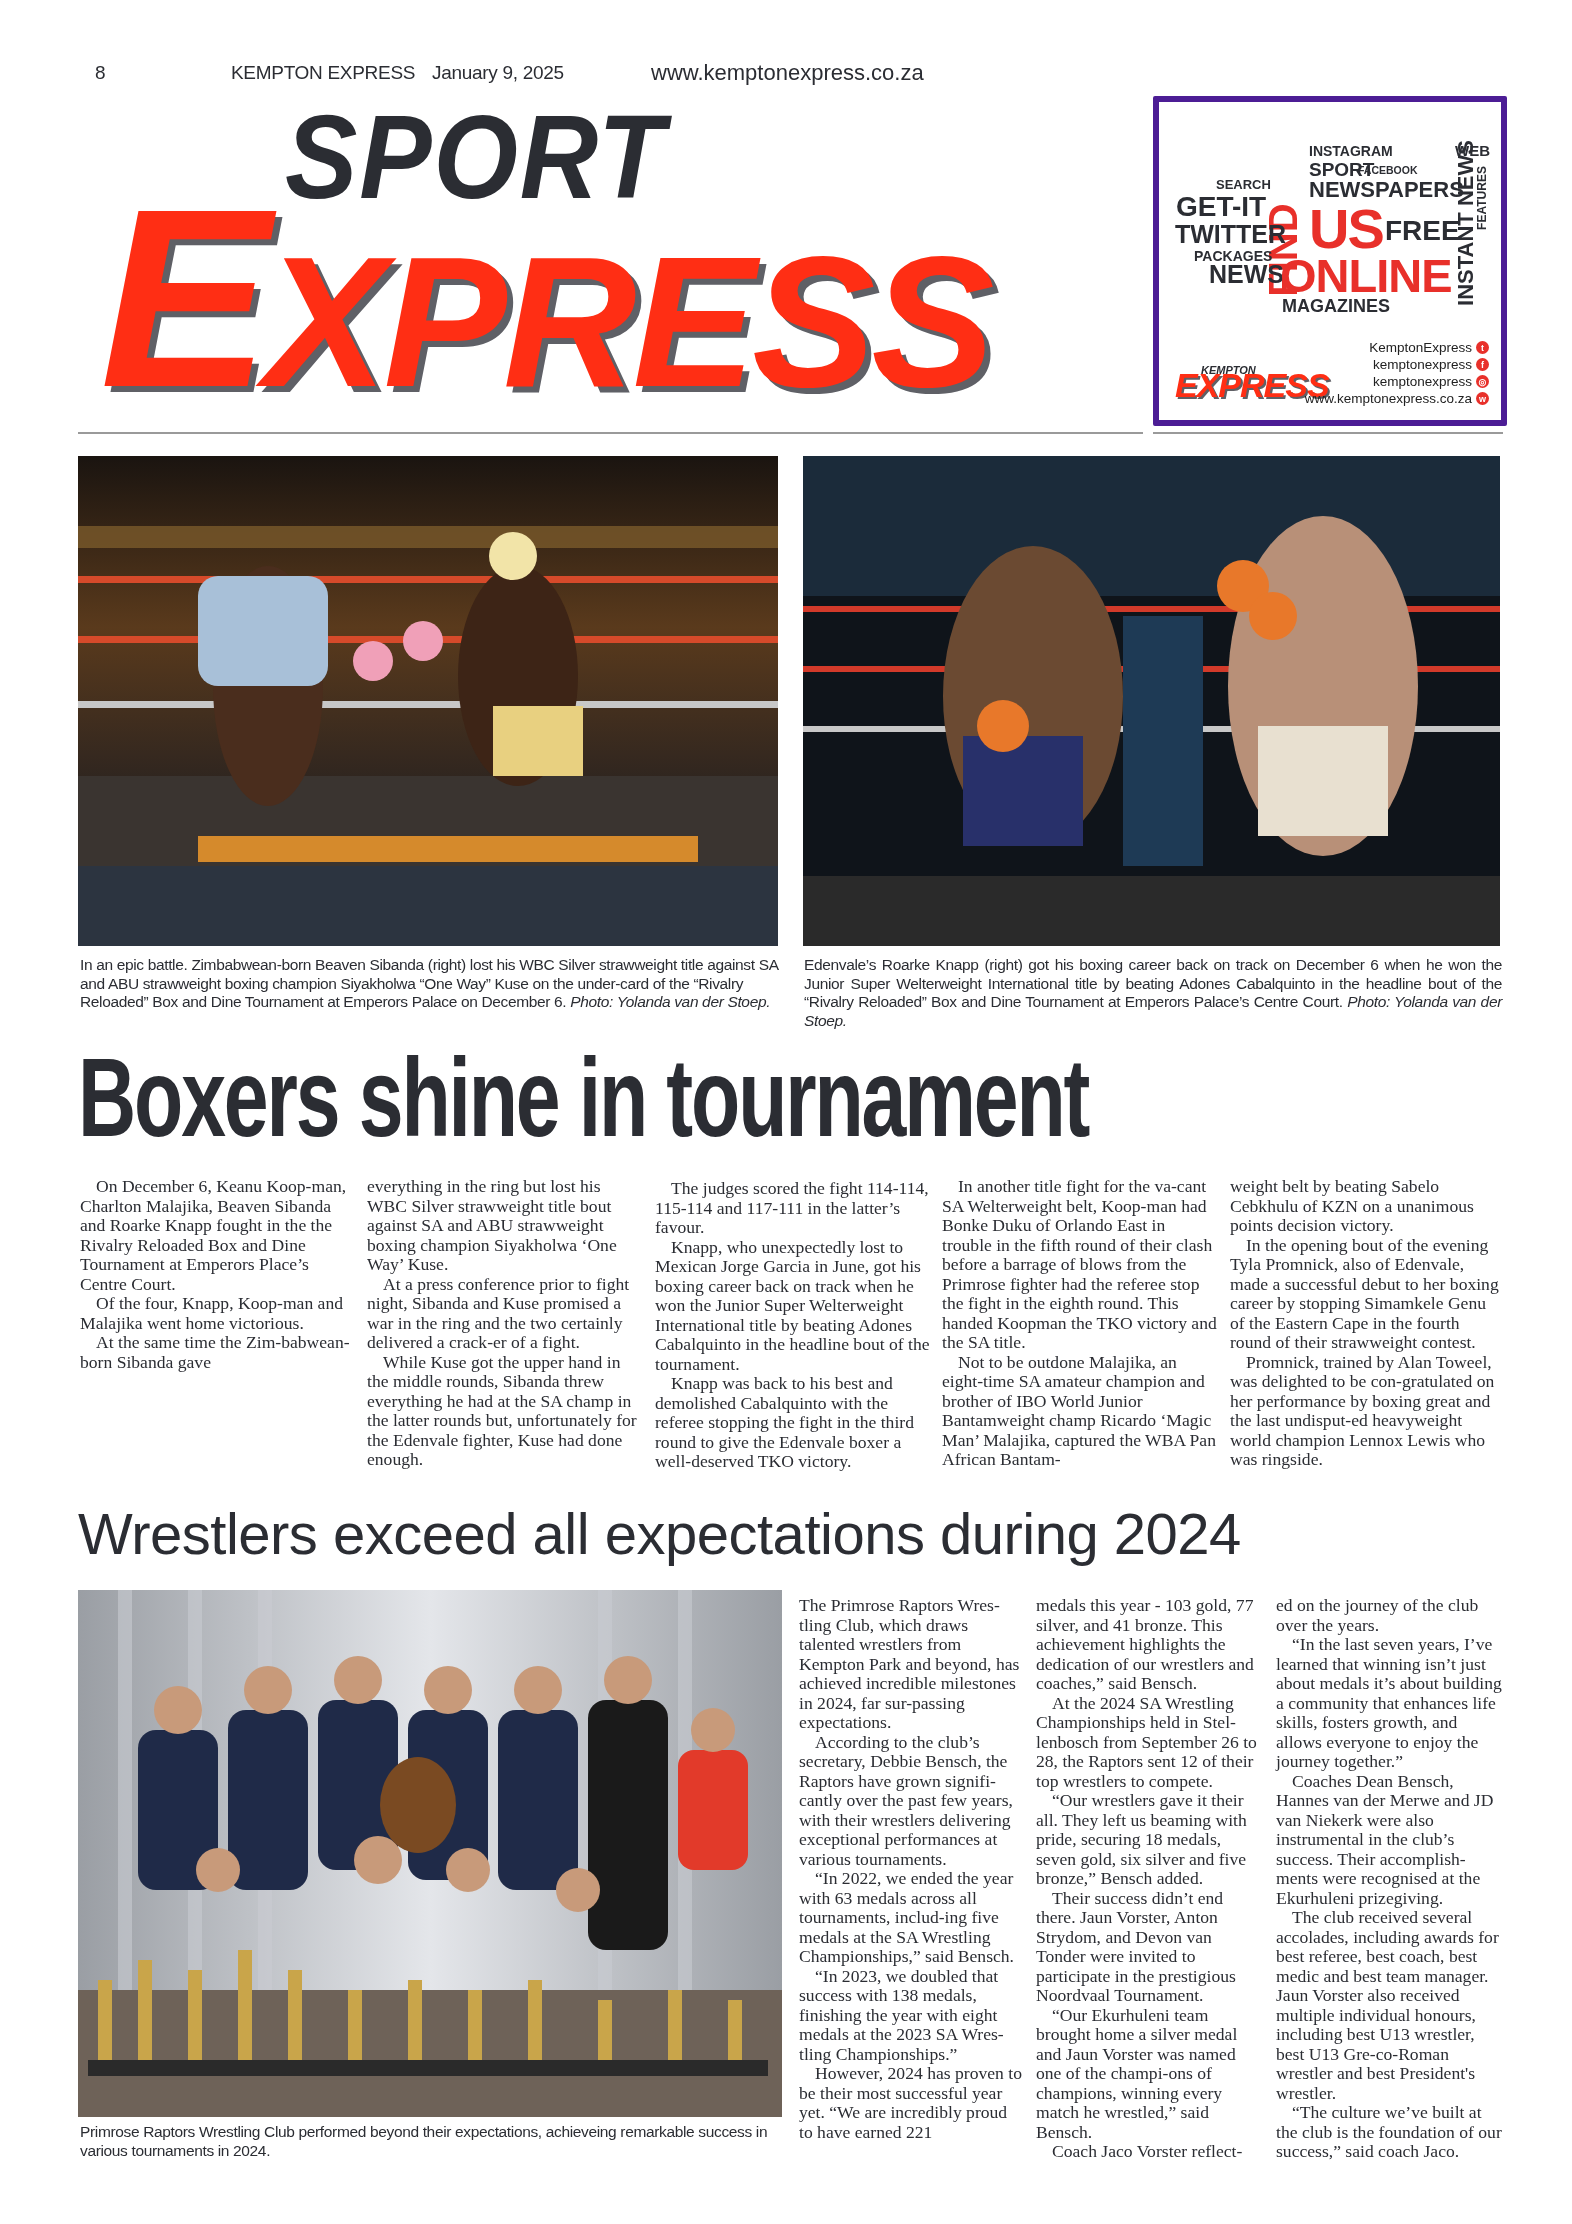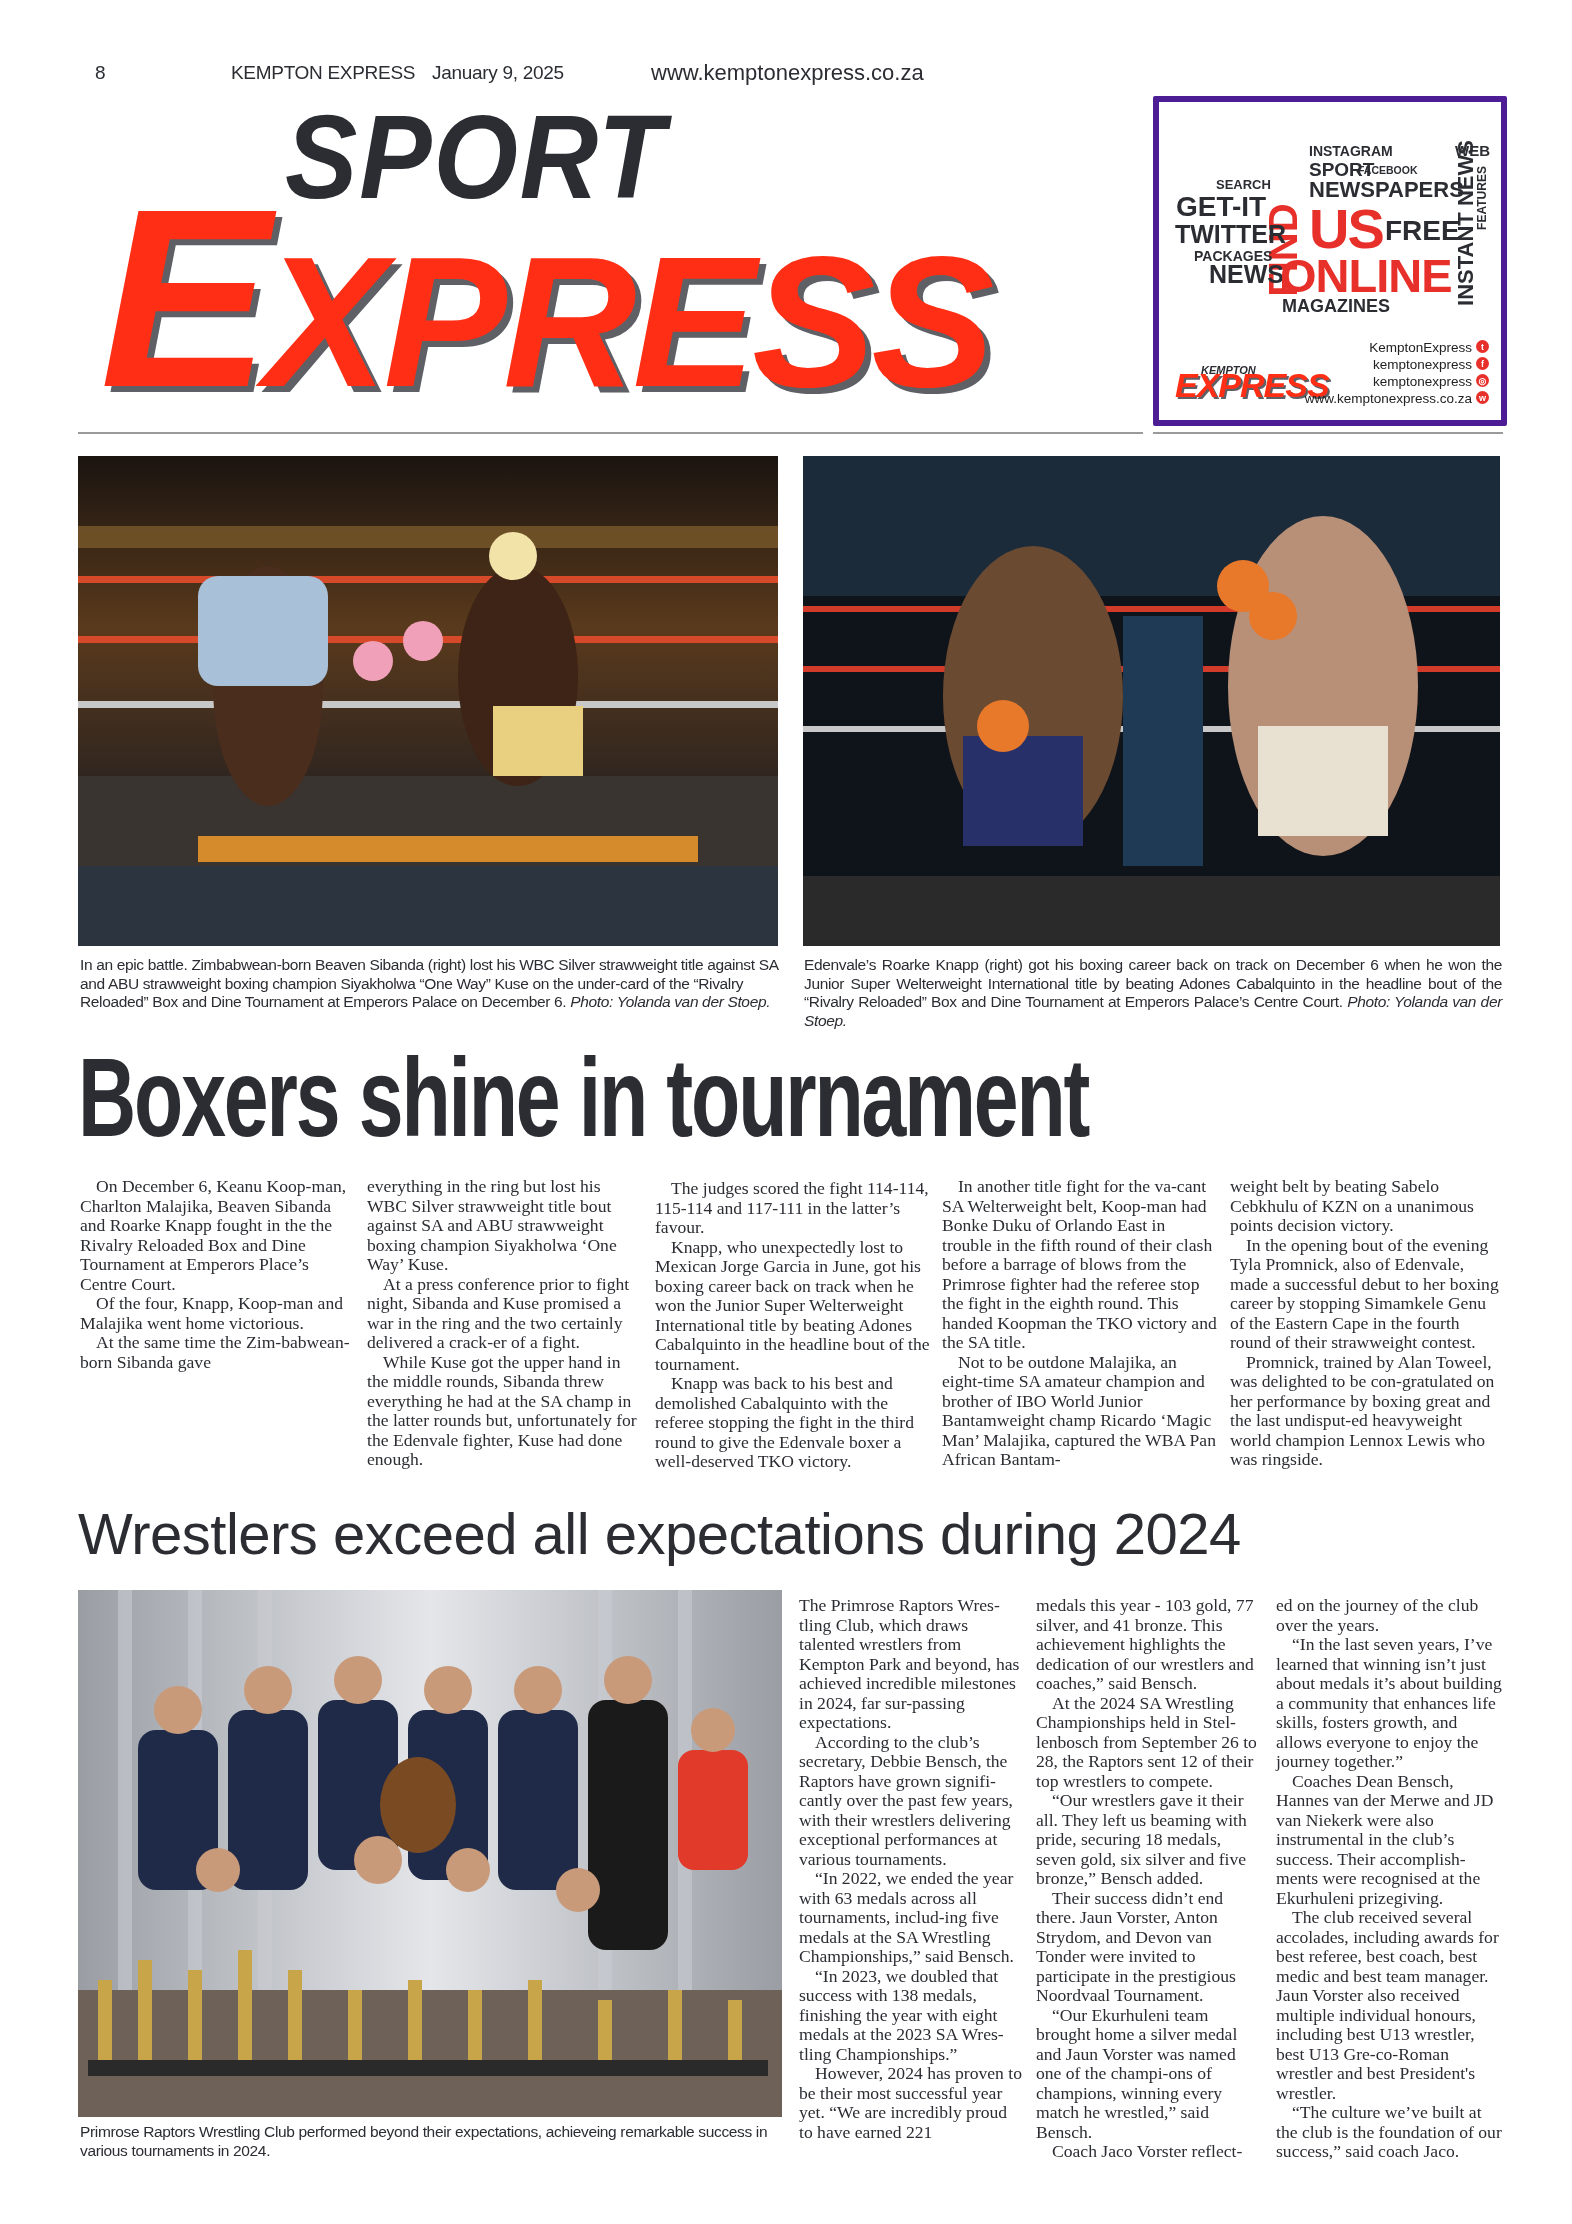--- a/index.html
+++ b/index.html
@@ -18,21 +18,21 @@
     color:#ff2e14;line-height:1;white-space:nowrap;
     text-shadow:6px 6px 0 #5f6066, 1px 1px 0 #fff;}
   .mast-express .big{font-size:255px;letter-spacing:-6px;}
   .mast-express .rest{font-size:185px;letter-spacing:-4px;}
 
   
   .promo{left:1153px;top:96px;width:342px;height:318px;border:6px solid #4c1d95;border-radius:2px;background:#fff;}
   .promo-rule{left:1153px;top:432px;width:350px;height:2px;background:#9a9a9a;}
   .wc{position:absolute;font-family:"Liberation Sans",sans-serif;font-weight:bold;color:#2b2d33;white-space:nowrap;line-height:1;}
   .wc.red{color:#e8302a;}
-  .promo .social{position:absolute;right:12px;font-family:"Liberation Sans",sans-serif;font-size:13.5px;color:#222;display:flex;gap:4px;}
+  .promo .social{position:absolute;right:12px;font-family:"Liberation Sans",sans-serif;font-size:13.5px;color:#222;display:flex;align-items:center;gap:4px;}
   .soc-ic{width:13px;height:13px;border-radius:50%;background:#e8302a;color:#fff;font-size:9px;font-weight:bold;display:inline-flex;align-items:center;justify-content:center;font-family:"Liberation Sans",sans-serif;}
   .mini-logo{position:absolute;left:16px;top:262px;}
   .mini-logo .k{position:absolute;left:26px;top:0;font-family:"Liberation Sans",sans-serif;font-weight:bold;font-style:italic;font-size:11px;color:#2b2d33;}
   .mini-logo .e{position:absolute;left:0;top:4px;font-family:"Liberation Sans",sans-serif;font-weight:bold;font-style:italic;font-size:34px;color:#ff2e14;letter-spacing:-1px;text-shadow:2px 2px 0 #5f6066;line-height:1;}
 
   .hr-top{left:78px;top:432px;width:1065px;height:2px;background:#9a9a9a;}
 
   
   .photo{overflow:hidden;}
   .photo svg{display:block;}

